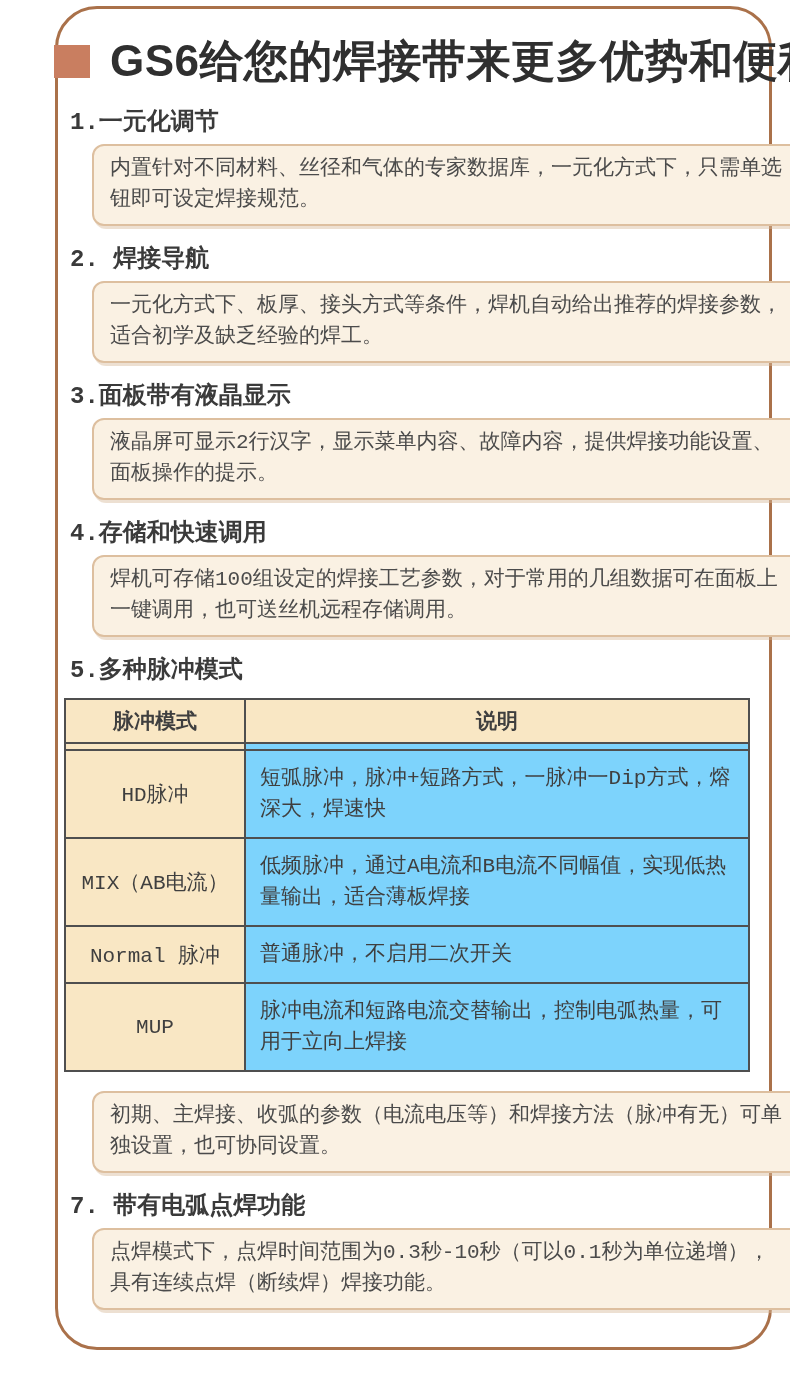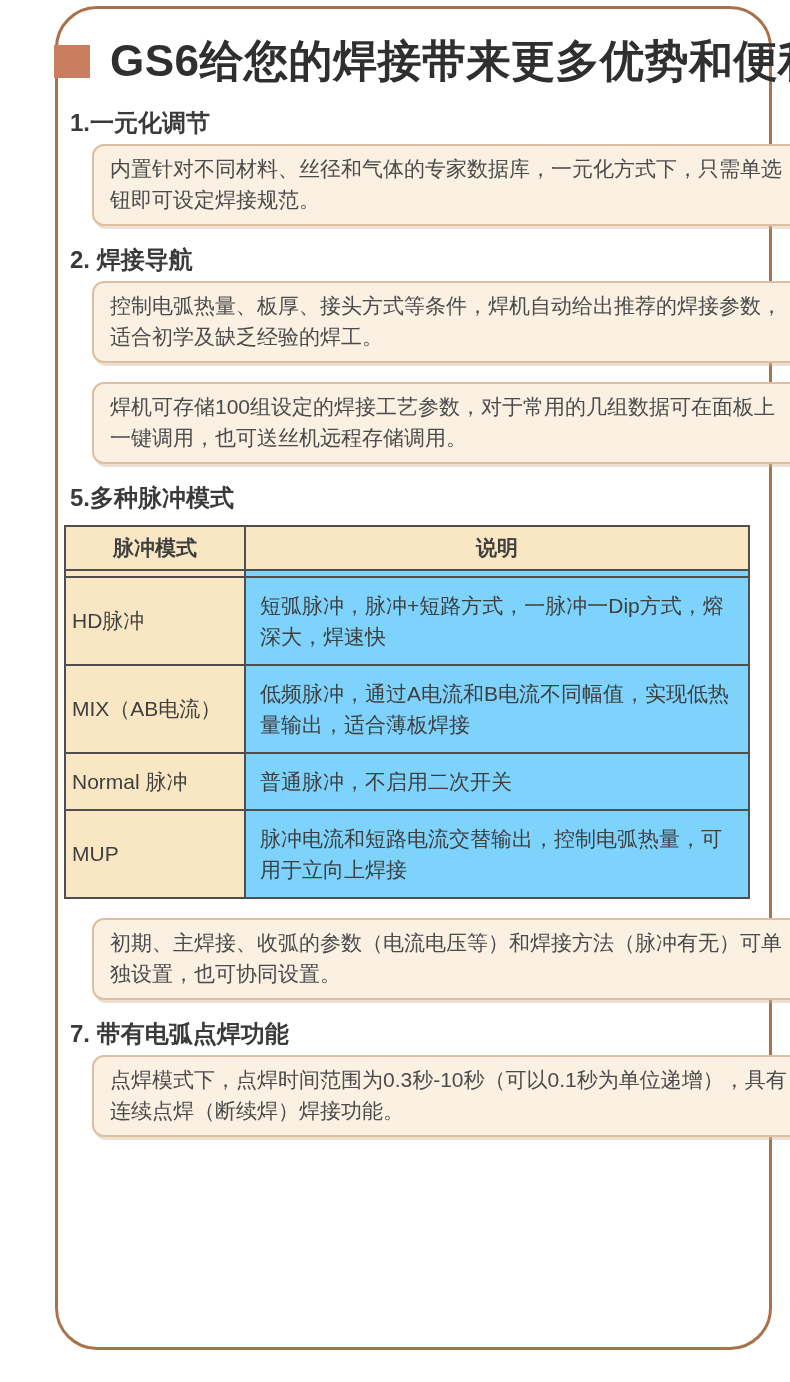--- a/index.html
+++ b/index.html
@@ -42,21 +42,21 @@
     margin-right: 20px;
     flex: 0 0 auto;
   }
   .page-title {
     font-size: 44px;
     font-weight: 600;
     letter-spacing: 0.5px;
     color: #2f2f2f;
     white-space: nowrap;
   }
-  .sec { margin-top: 19px; }
+  .sec { margin-top: 19px; font-family: Liberation Mono, monospace; }
   .sec-heading {
     margin: 0;
     font-size: 24px;
     line-height: 30px;
     font-weight: 700;
     color: var(--heading-text);
   }
   .note-box {
     margin: 6px 0 0 22px;
     width: 716px;
@@ -88,21 +88,21 @@
   .pulse-table th {
     height: 44px;
     background: var(--table-highlight-bg);
     font-weight: 700;
     text-align: center;
   }
   .pulse-table tr.spacer td { height: 7px; padding: 0; }
   .pulse-table tr.spacer td.mode-cell { background: var(--table-highlight-bg); }
   .pulse-table td.mode-cell {
     background: var(--table-highlight-bg);
-    text-align: left;
+    text-align: center;
     vertical-align: middle;
     padding: 12px 6px;
   }
   .pulse-table td.desc-cell {
     background: #7dd3fc;
     vertical-align: middle;
     padding: 12px 14px;
     line-height: 31px;
   }
 </style>
@@ -119,26 +119,33 @@
   <section class="sec">
     <h2 class="sec-heading">1.一元化调节</h2>
     <div class="note-box">
       <p>内置针对不同材料、丝径和气体的专家数据库，一元化方式下，只需单选钮即可设定焊接规范。</p>
     </div>
   </section>
 
   <section class="sec">
     <h2 class="sec-heading">2. 焊接导航</h2>
     <div class="note-box">
-      <p>控制电弧热量、板厚、接头方式等条件，焊机自动给出推荐的焊接参数，适合初学及缺乏经验的焊工。</p>
+      <p>一元化方式下、板厚、接头方式等条件，焊机自动给出推荐的焊接参数，适合初学及缺乏经验的焊工。</p>
     </div>
   </section>
 
+  <section class="sec">
+    <h2 class="sec-heading">3.面板带有液晶显示</h2>
+    <div class="note-box">
+      <p>液晶屏可显示2行汉字，显示菜单内容、故障内容，提供焊接功能设置、面板操作的提示。</p>
+    </div>
+  </section>
 
   <section class="sec">
+    <h2 class="sec-heading">4.存储和快速调用</h2>
     <div class="note-box">
       <p>焊机可存储100组设定的焊接工艺参数，对于常用的几组数据可在面板上一键调用，也可送丝机远程存储调用。</p>
     </div>
   </section>
 
   <section class="sec">
     <h2 class="sec-heading">5.多种脉冲模式</h2>
     <table class="pulse-table">
       <thead>
         <tr>

